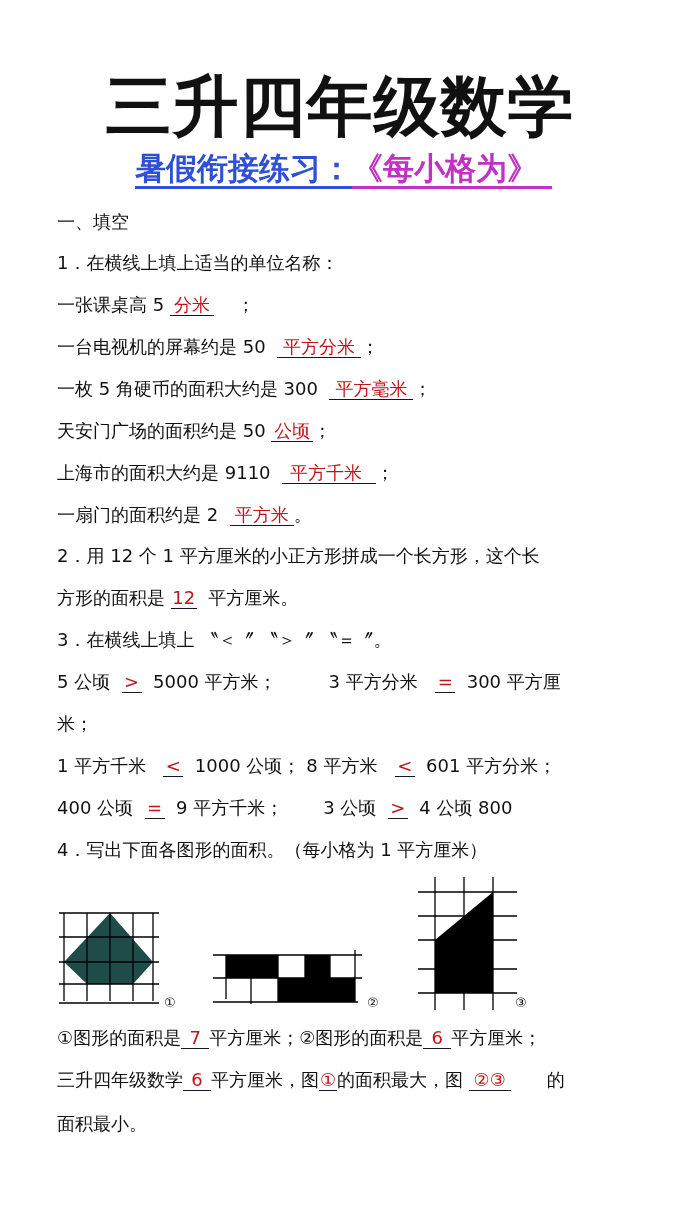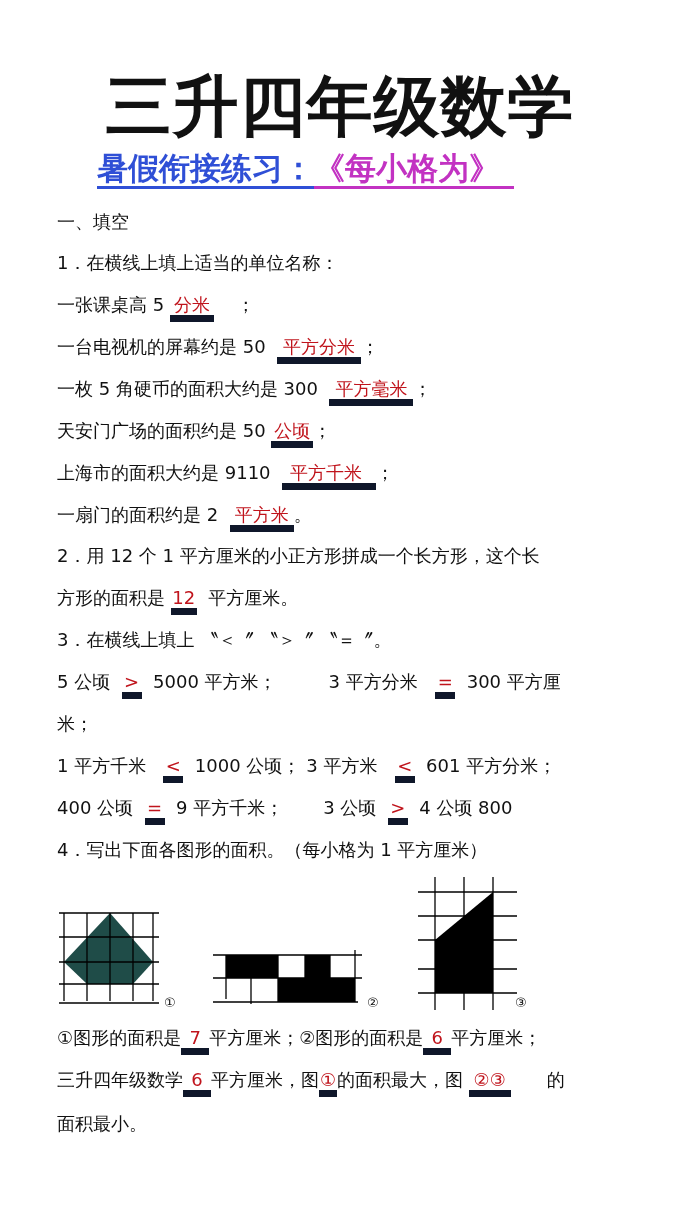--- a/index.html
+++ b/index.html
@@ -3,24 +3,24 @@
 <meta charset="utf-8">
 <style>
   html, body { margin: 0; padding: 0; background: #ffffff; }
   body { width: 680px; height: 1209px; position: relative; overflow: hidden;
          font-family: "DejaVu Sans", "Liberation Sans", sans-serif; color: #111; }
   .title { position: absolute; left: 0; width: 680px; top: 76px; text-align: center;
            font-size: 66px; font-weight: bold; letter-spacing: 1px; color: #111;
            font-family: "DejaVu Serif", "Liberation Serif", serif; line-height: 60px; }
   .subtitle { position: absolute; top: 148px; left: 97px; font-size: 31px; font-weight: bold;
               line-height: 40px; white-space: nowrap; }
-  .sub-blue { color: #2f4fd6; border-bottom: 3px solid #2f4fd6; }
+  .sub-blue { color: #2f4fd6; border-bottom: 3px solid #2f4fd6; margin-left: 38px; }
   .sub-pink { color: #c232c2; border-bottom: 3px solid #c232c2; padding-right: 14px; }
   .line { position: absolute; left: 57px; font-size: 18px; line-height: 24px; white-space: nowrap; }
-  .ans { color: #c0141c; border-bottom: 7px solid #0f172a; display: inline-block; line-height: 20px; text-align: center; }
+  .ans { color: #c0141c; border-bottom: 1px solid #0f172a; display: inline-block; line-height: 20px; text-align: center; }
   .gap { display: inline-block; }
   .circ { position: absolute; font-size: 13px; }
   svg { position: absolute; left: 0; top: 0; }
 </style>
 </head>
 <body>
 
 <div class="title">三升四年级数学</div>
 <div class="subtitle">
   <span class="sub-blue">暑假衔接练习：</span><span class="sub-pink">《每小格为》</span>
@@ -52,21 +52,21 @@
 <div class="line" style="top:586px">
   <span>方形的面积是 </span><span class="ans" style="min-width:26px">12</span><span style="white-space:pre">  平方厘米。</span>
 </div>
 
 <div class="line" style="top:628px">3．在横线上填上 〝＜〞 〝＞〞 〝＝〞。</div>
 <div class="line" style="top:670px">
   <span style="white-space:pre">5 公顷  </span><span class="ans" style="min-width:20px">&gt;</span><span style="white-space:pre">  5000 平方米；</span><span class="gap" style="width:52px"></span><span style="white-space:pre">3 平方分米  </span><span class="gap" style="width:6px"></span><span class="ans" style="min-width:20px">=</span><span style="white-space:pre">  300 平方厘</span>
 </div>
 <div class="line" style="top:712px">米；</div>
 <div class="line" style="top:754px">
-  <span style="white-space:pre">1 平方千米   </span><span class="ans" style="min-width:20px">&lt;</span><span style="white-space:pre">  1000 公顷；</span><span class="gap" style="width:6px"></span><span style="white-space:pre">3 平方米   </span><span class="ans" style="min-width:20px">&lt;</span><span style="white-space:pre">  601 平方分米；</span>
+  <span style="white-space:pre">1 平方千米   </span><span class="ans" style="min-width:20px">&lt;</span><span style="white-space:pre">  1000 公顷；</span><span class="gap" style="width:6px"></span><span style="white-space:pre">8 平方米   </span><span class="ans" style="min-width:20px">&lt;</span><span style="white-space:pre">  601 平方分米；</span>
 </div>
 <div class="line" style="top:796px">
   <span style="white-space:pre">400 公顷  </span><span class="ans" style="min-width:20px">=</span><span style="white-space:pre">  9 平方千米；</span><span class="gap" style="width:40px"></span><span style="white-space:pre">3 公顷  </span><span class="ans" style="min-width:20px">&gt;</span><span style="white-space:pre">  4 公顷 800</span>
 </div>
 
 <div class="line" style="top:838px">4．写出下面各图形的面积。（每小格为 1 平方厘米）</div>
 
 <svg width="680" height="1209">
 
   <g stroke="#000" stroke-width="1.3">

